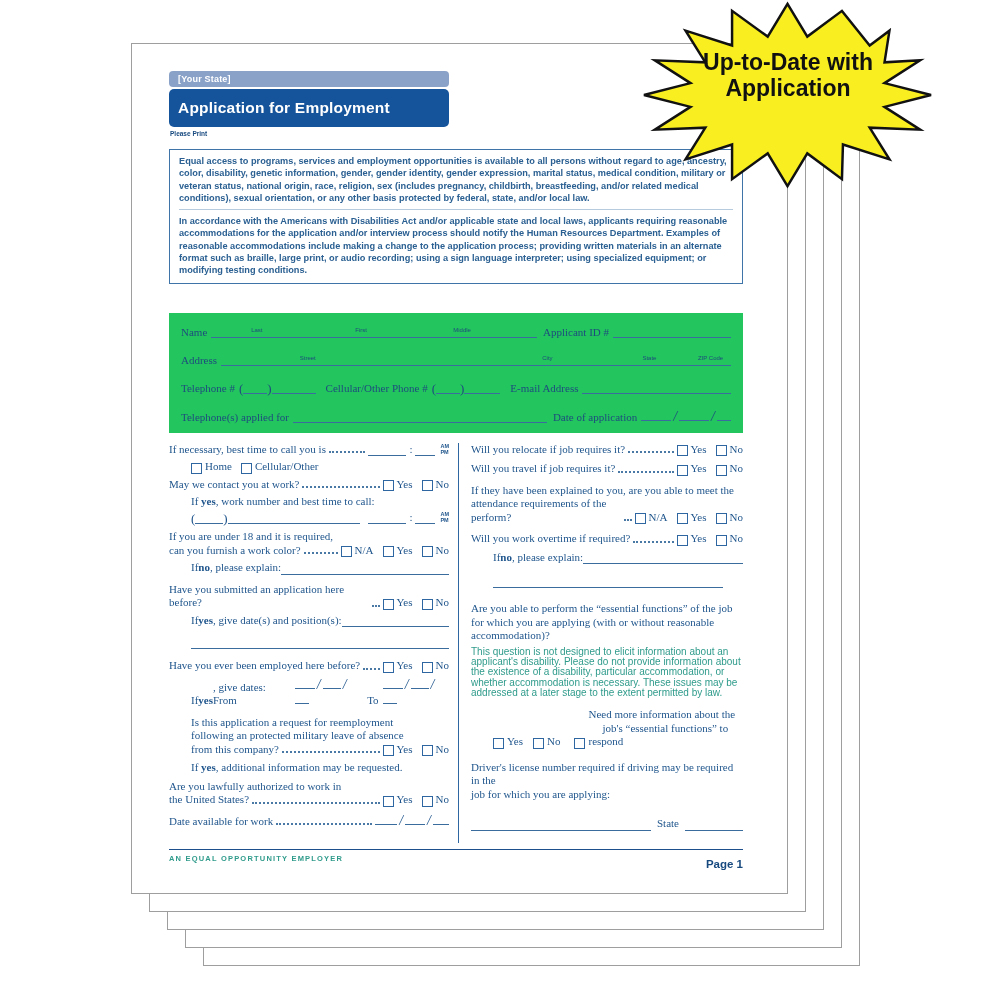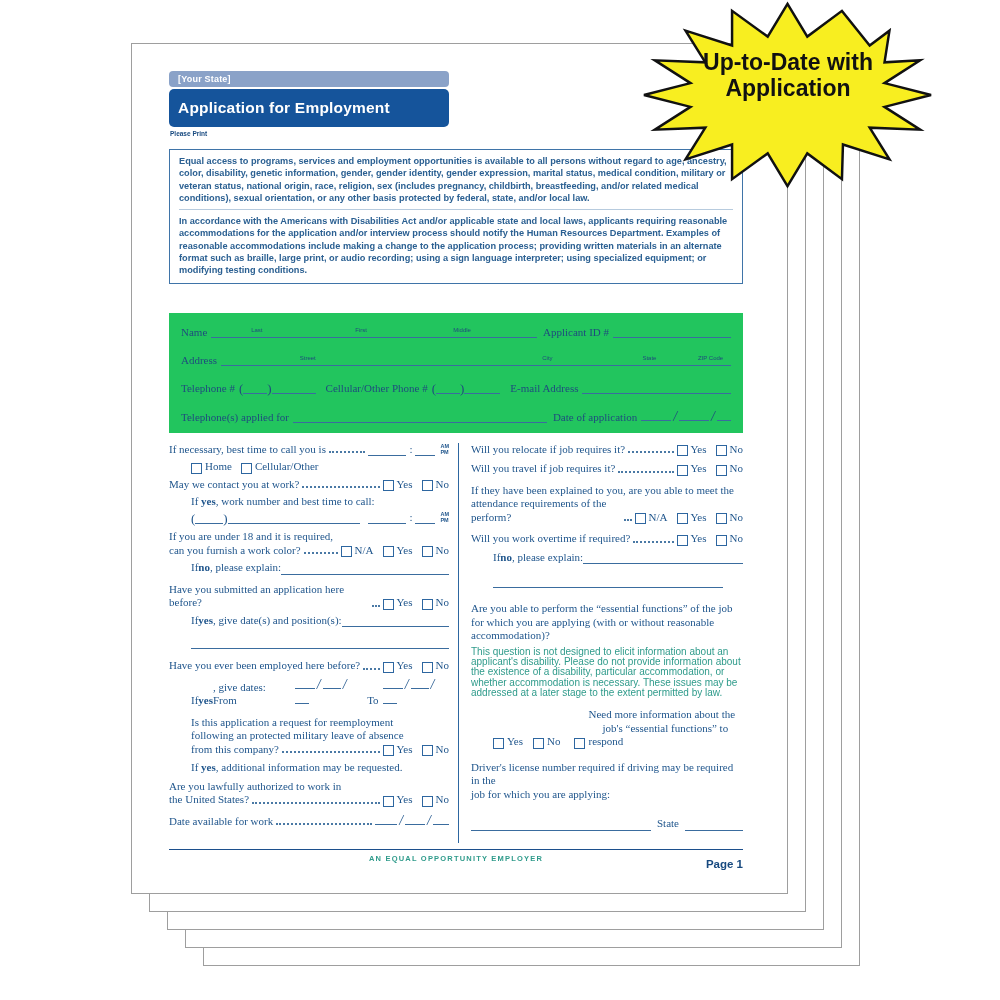--- a/index.html
+++ b/index.html
@@ -53,21 +53,21 @@
   .ampm{display:inline-flex;flex-direction:column;font-family:"Liberation Sans",sans-serif;
         font-weight:bold;font-size:5.5px;line-height:6px;margin:0 0 1px 5px;}
   .tb{display:inline-block;width:38px;border-bottom:1px solid #3a6c9e;height:11px;}
   .tb.s{width:20px;}
   .colon{margin:0 3px;}
   .mt2{margin-top:2px;}.mt4{margin-top:4px;}.mt5{margin-top:5px;}.mt6{margin-top:6px;}
   .mt8{margin-top:8px;}.mt10{margin-top:10px;}.mt12{margin-top:12px;}.mt14{margin-top:14px;}.mt16{margin-top:16px;}
   .note-teal{font-family:"Liberation Sans",sans-serif;font-size:10px;line-height:10.3px;color:#2f9b8b;}
   
   .footer{border-top:1.5px solid #1c4f8c;margin-top:6px;position:relative;padding-top:4px;height:24px;}
-  .eoe{text-align:center;font-size:7.5px;letter-spacing:1.2px;color:#2f9b8b;font-weight:bold;}
+  .eoe{font-size:7.5px;letter-spacing:1.2px;color:#2f9b8b;font-weight:bold;}
   .pagenum{position:absolute;right:0;top:8px;font-size:11.5px;font-weight:bold;color:#17497f;}
   
   .badge{position:absolute;left:637px;top:-3px;width:302px;height:196px;z-index:10;}
   .badge svg{position:absolute;left:0;top:0;}
   .badge-text{position:absolute;left:0;top:52px;width:100%;text-align:center;
               font-weight:bold;font-size:23px;line-height:26px;color:#111;}
 </style>
 </head>
 <body>
 

